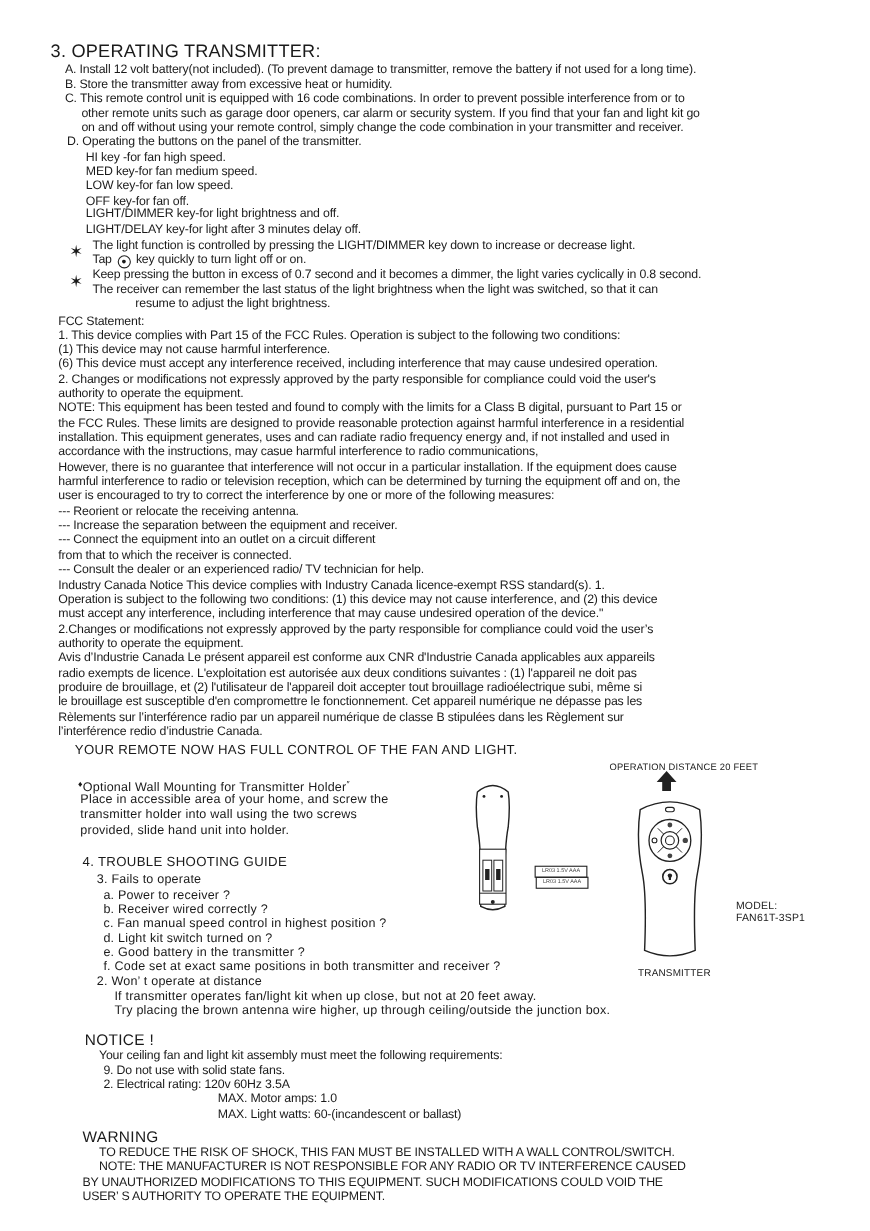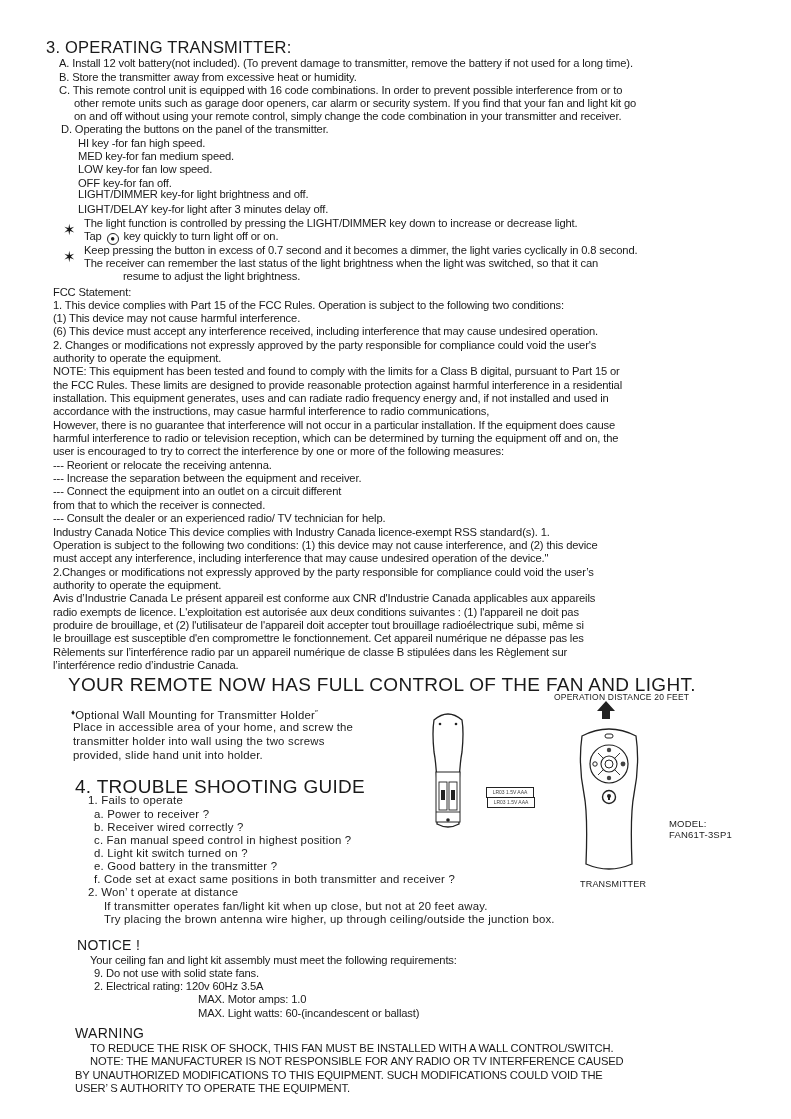--- a/index.html
+++ b/index.html
@@ -1,21 +1,21 @@
 <!DOCTYPE html>
 <html><head>
 <meta charset="utf-8">
 <style>
   html, body { margin:0; padding:0; background:#ffffff; }
   body { width:791px; height:1119px; position:relative; overflow:hidden; color:#1a1a1a;
          font-family:"Liberation Sans", sans-serif; }
   .abs { position:absolute; white-space:nowrap; }
   .t { font-size:11.2px; line-height:13.4px; letter-spacing:-0.15px; }
   .h1 { font-size:16.5px; letter-spacing:0.2px; }
-  .h2 { font-size:19px; letter-spacing:0.3px; }
+  .h2 { font-size:12px; letter-spacing:0.3px; }
   .h3 { font-size:14px; letter-spacing:0.3px; }
   .small { font-size:9px; letter-spacing:0.2px; }
   .wide { font-size:11.4px; line-height:13.5px; letter-spacing:0.2px; }
   .star { font-size:15px; line-height:15px; }
   svg { position:absolute; }
 </style>
 </head>
 <body>
 
 <div class="abs h1" style="left:46px;top:38px;">3. OPERATING TRANSMITTER:</div>
@@ -79,21 +79,21 @@
 <div class="abs h2" style="left:68px;top:674px;">YOUR REMOTE NOW HAS FULL CONTROL OF THE FAN AND LIGHT.</div>
 
 <div class="abs wide" style="left:71px;top:706px;">
   <span style="font-size:8px;vertical-align:4px;">♦</span><span>Optional Wall Mounting for Transmitter Holder</span><span style="font-size:8px;vertical-align:4px;">″</span>
 </div>
 <div class="abs wide" style="left:73px;top:721px;">Place in accessible area of your home, and screw the</div>
 <div class="abs wide" style="left:73px;top:735px;text-align:right;">transmitter holder into wall using the two screws</div>
 <div class="abs wide" style="left:73px;top:749px;">provided, slide hand unit into holder.</div>
 
 <div class="abs h2" style="left:75px;top:776px;">4. TROUBLE SHOOTING GUIDE</div>
-<div class="abs wide" style="left:88px;top:794px;">1. Fails to operate</div>
+<div class="abs wide" style="left:88px;top:794px;">3. Fails to operate</div>
 <div class="abs wide" style="left:94px;top:808px;">a. Power to receiver ?</div>
 <div class="abs wide" style="left:94px;top:821px;">b. Receiver wired correctly ?</div>
 <div class="abs wide" style="left:94px;top:834px;">c. Fan manual speed control in highest position ?</div>
 <div class="abs wide" style="left:94px;top:847px;">d. Light kit switch turned on ?</div>
 <div class="abs wide" style="left:94px;top:860px;">e. Good battery in the transmitter ?</div>
 <div class="abs wide" style="left:94px;top:873px;">f.  Code set at exact same positions in both transmitter and receiver ?</div>
 <div class="abs wide" style="left:88px;top:886px;">2. Won’ t  operate at distance</div>
 <div class="abs wide" style="left:104px;top:900px;">If transmitter operates fan/light kit when  up close, but not at 20 feet away.</div>
 <div class="abs wide" style="left:104px;top:913px;">Try placing the brown antenna wire higher, up through ceiling/outside the junction box.</div>
 

